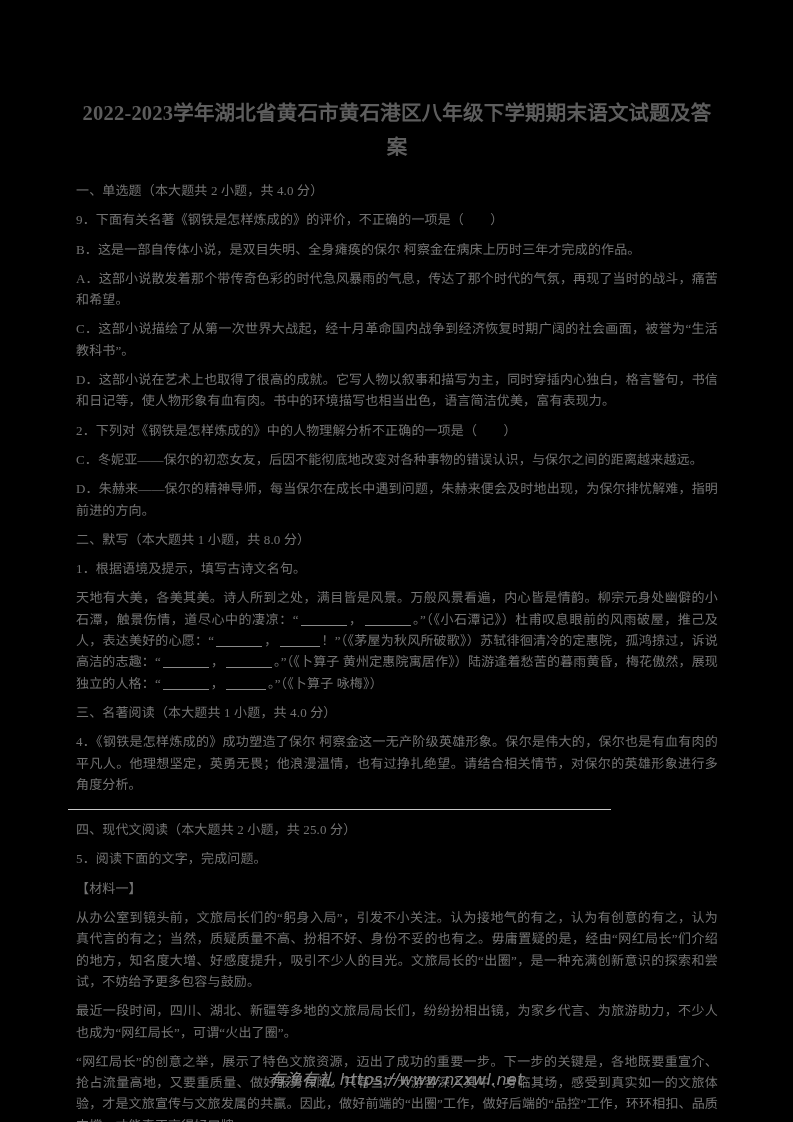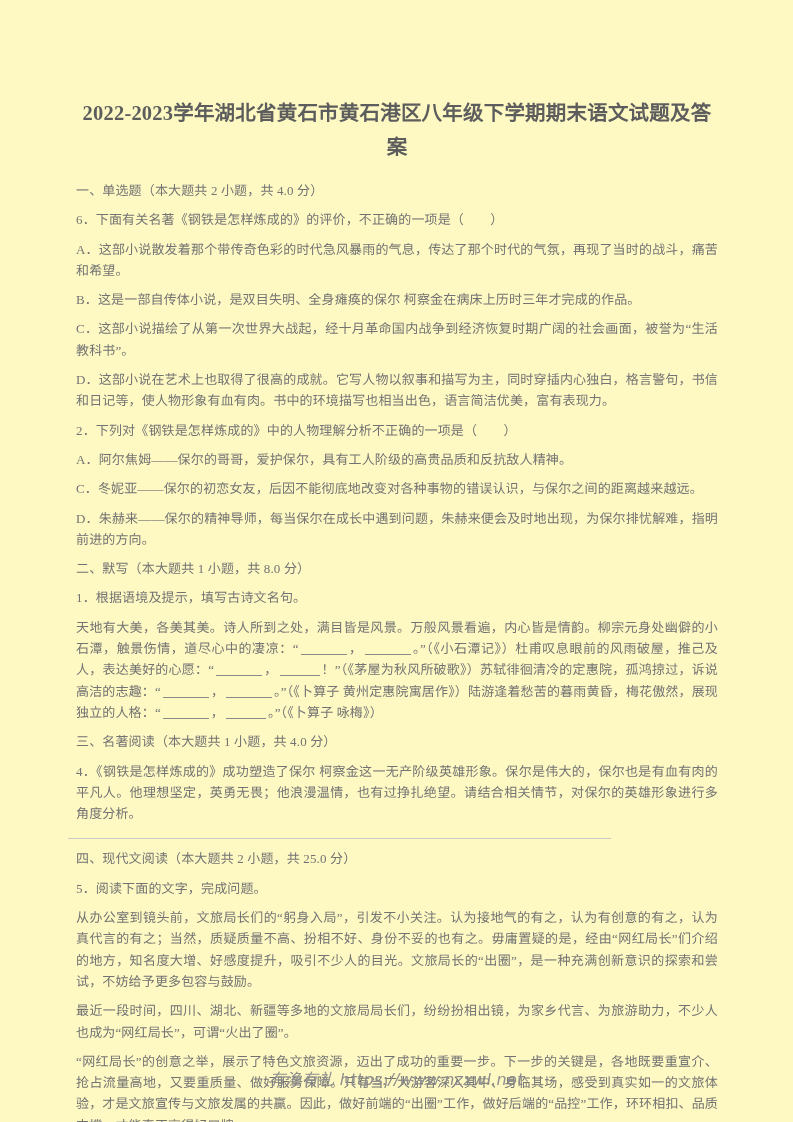--- a/index.html
+++ b/index.html
@@ -5,21 +5,21 @@
 <style>
   html, body {
     margin: 0;
     padding: 0;
     background: #ffffff;
   }
   .page {
     position: relative;
     width: 793px;
     height: 1122px;
-    background: #fef9c3;
+    background: #000000;
     margin: 0 auto;
     overflow: hidden;
     font-family: "Liberation Serif", "DejaVu Serif", serif;
     color: #6f6f6f;
     -webkit-font-smoothing: antialiased;
   }
   .content {
     position: absolute;
     left: 68px;
     top: 96px;
@@ -85,41 +85,41 @@
 </head>
 <body>
 
 <div class="page">
 
   <div class="content">
 
     <h1 class="doc-title">2022-2023学年湖北省黄石市黄石港区八年级下学期期末语文试题及答案</h1>
 
     <p class="line">一、单选题（本大题共 2 小题，共 4.0 分）</p>
-    <p class="line">6．下面有关名著《钢铁是怎样炼成的》的评价，不正确的一项是（　　）</p>
+    <p class="line">9．下面有关名著《钢铁是怎样炼成的》的评价，不正确的一项是（　　）</p>
+    <p class="line">B．这是一部自传体小说，是双目失明、全身瘫痪的保尔 柯察金在病床上历时三年才完成的作品。</p>
     <p class="line">A．这部小说散发着那个带传奇色彩的时代急风暴雨的气息，传达了那个时代的气氛，再现了当时的战斗，痛苦和希望。</p>
-    <p class="line">B．这是一部自传体小说，是双目失明、全身瘫痪的保尔 柯察金在病床上历时三年才完成的作品。</p>
     <p class="line">C．这部小说描绘了从第一次世界大战起，经十月革命国内战争到经济恢复时期广阔的社会画面，被誉为“生活教科书”。</p>
     <p class="line">D．这部小说在艺术上也取得了很高的成就。它写人物以叙事和描写为主，同时穿插内心独白，格言警句，书信和日记等，使人物形象有血有肉。书中的环境描写也相当出色，语言简洁优美，富有表现力。</p>
     <p class="line">2．下列对《钢铁是怎样炼成的》中的人物理解分析不正确的一项是（　　）</p>
-    <p class="line">A．阿尔焦姆——保尔的哥哥，爱护保尔，具有工人阶级的高贵品质和反抗敌人精神。</p>
     <p class="line">C．冬妮亚——保尔的初恋女友，后因不能彻底地改变对各种事物的错误认识，与保尔之间的距离越来越远。</p>
     <p class="line">D．朱赫来——保尔的精神导师，每当保尔在成长中遇到问题，朱赫来便会及时地出现，为保尔排忧解难，指明前进的方向。</p>
 
     <p class="line">二、默写（本大题共 1 小题，共 8.0 分）</p>
     <p class="line">1．根据语境及提示，填写古诗文名句。</p>
     <p class="line"><span>天地有大美，各美其美。诗人所到之处，满目皆是风景。万般风景看遍，内心皆是情韵。柳宗元身处幽僻的小石潭，触景伤情，道尽心中的凄凉：“</span><span class="blank"></span><span>，</span><span class="blank"></span><span>。”（《小石潭记》）杜甫叹息眼前的风雨破屋，推己及人，表达美好的心愿：“</span><span class="blank"></span><span>，</span><span class="blank w2"></span><span>！”（《茅屋为秋风所破歌》）苏轼徘徊清冷的定惠院，孤鸿掠过，诉说高洁的志趣：“</span><span class="blank"></span><span>，</span><span class="blank"></span><span>。”（《卜算子 黄州定惠院寓居作》）陆游逢着愁苦的暮雨黄昏，梅花傲然，展现独立的人格：“</span><span class="blank"></span><span>，</span><span class="blank w2"></span><span>。”（《卜算子 咏梅》）</span></p>
 
     <p class="line">三、名著阅读（本大题共 1 小题，共 4.0 分）</p>
     <p class="line">4．《钢铁是怎样炼成的》成功塑造了保尔 柯察金这一无产阶级英雄形象。保尔是伟大的，保尔也是有血有肉的平凡人。他理想坚定，英勇无畏；他浪漫温情，也有过挣扎绝望。请结合相关情节，对保尔的英雄形象进行多角度分析。</p>
 
     <div class="divider"></div>
 
     <p class="line">四、现代文阅读（本大题共 2 小题，共 25.0 分）</p>
     <p class="line">5．阅读下面的文字，完成问题。</p>
+    <p class="line nojust">【材料一】</p>
     <p class="line">从办公室到镜头前，文旅局长们的“躬身入局”，引发不小关注。认为接地气的有之，认为有创意的有之，认为真代言的有之；当然，质疑质量不高、扮相不好、身份不妥的也有之。毋庸置疑的是，经由“网红局长”们介绍的地方，知名度大增、好感度提升，吸引不少人的目光。文旅局长的“出圈”，是一种充满创新意识的探索和尝试，不妨给予更多包容与鼓励。</p>
     <p class="line">最近一段时间，四川、湖北、新疆等多地的文旅局局长们，纷纷扮相出镜，为家乡代言、为旅游助力，不少人也成为“网红局长”，可谓“火出了圈”。</p>
     <p class="line">“网红局长”的创意之举，展示了特色文旅资源，迈出了成功的重要一步。下一步的关键是，各地既要重宣介、抢占流量高地，又要重质量、做好服务保障。只有当广大游客深入其中、身临其场，感受到真实如一的文旅体验，才是文旅宣传与文旅发属的共赢。因此，做好前端的“出圈”工作，做好后端的“品控”工作，环环相扣、品质支撑，才能真正高得好口牌。</p>
 
   </div>
 
   <div class="footer">
     <span class="brand">有渔有礼</span>
     <span>https://www.nzxwl.net</span>
   </div>

